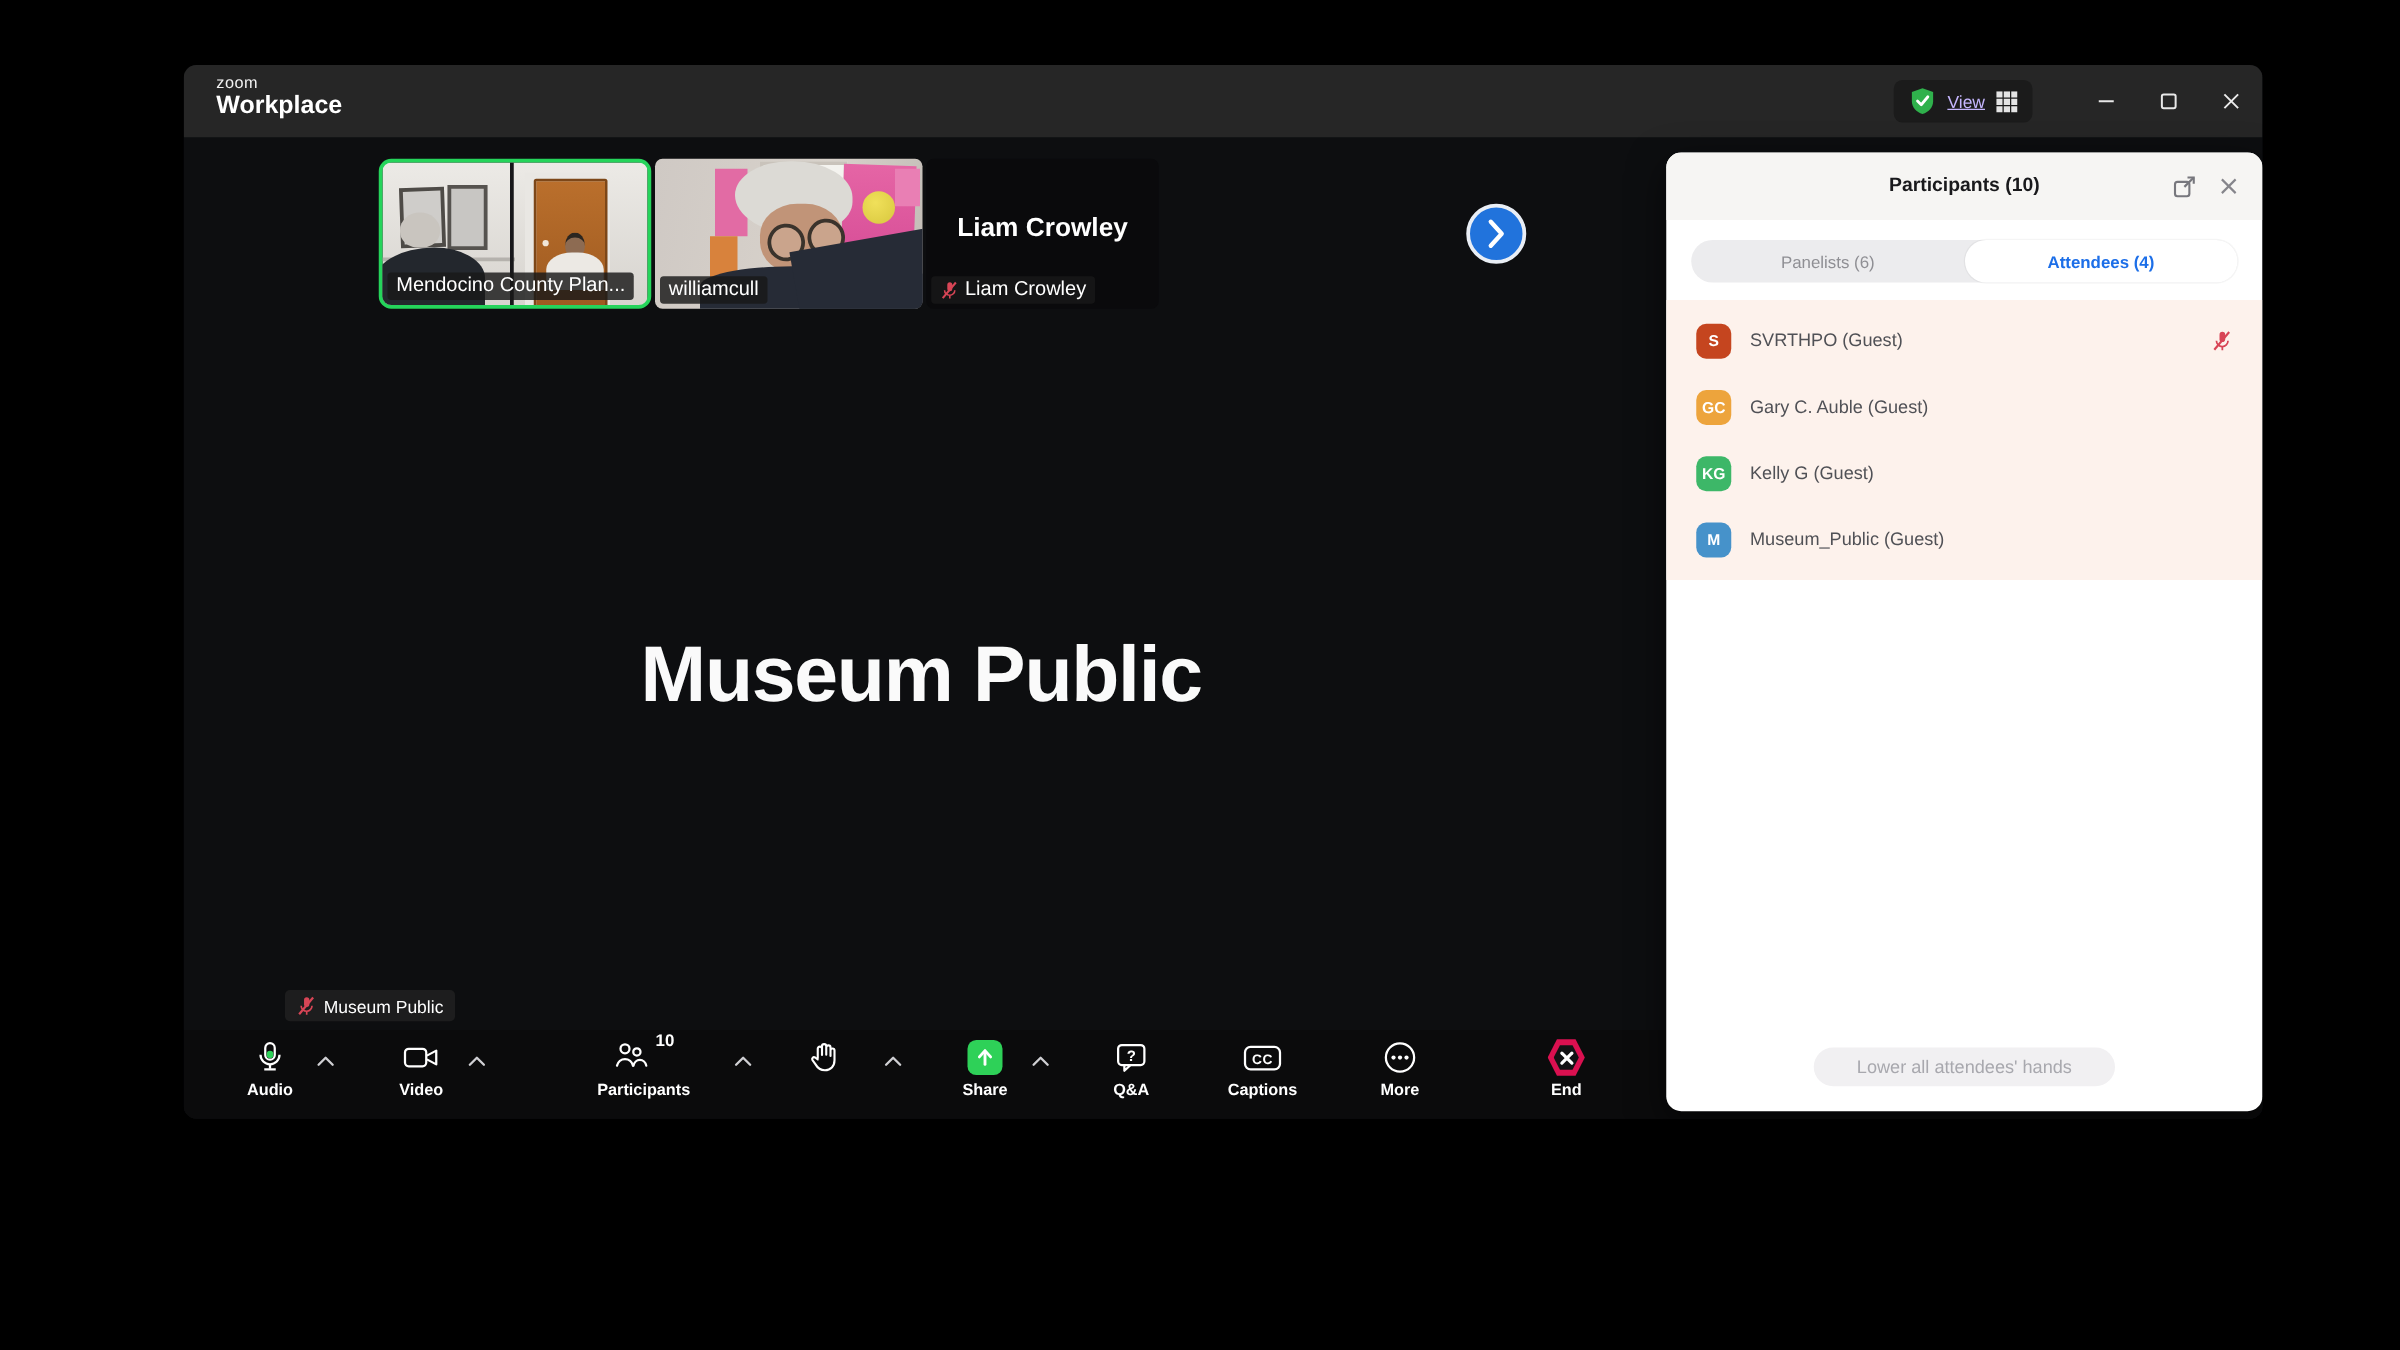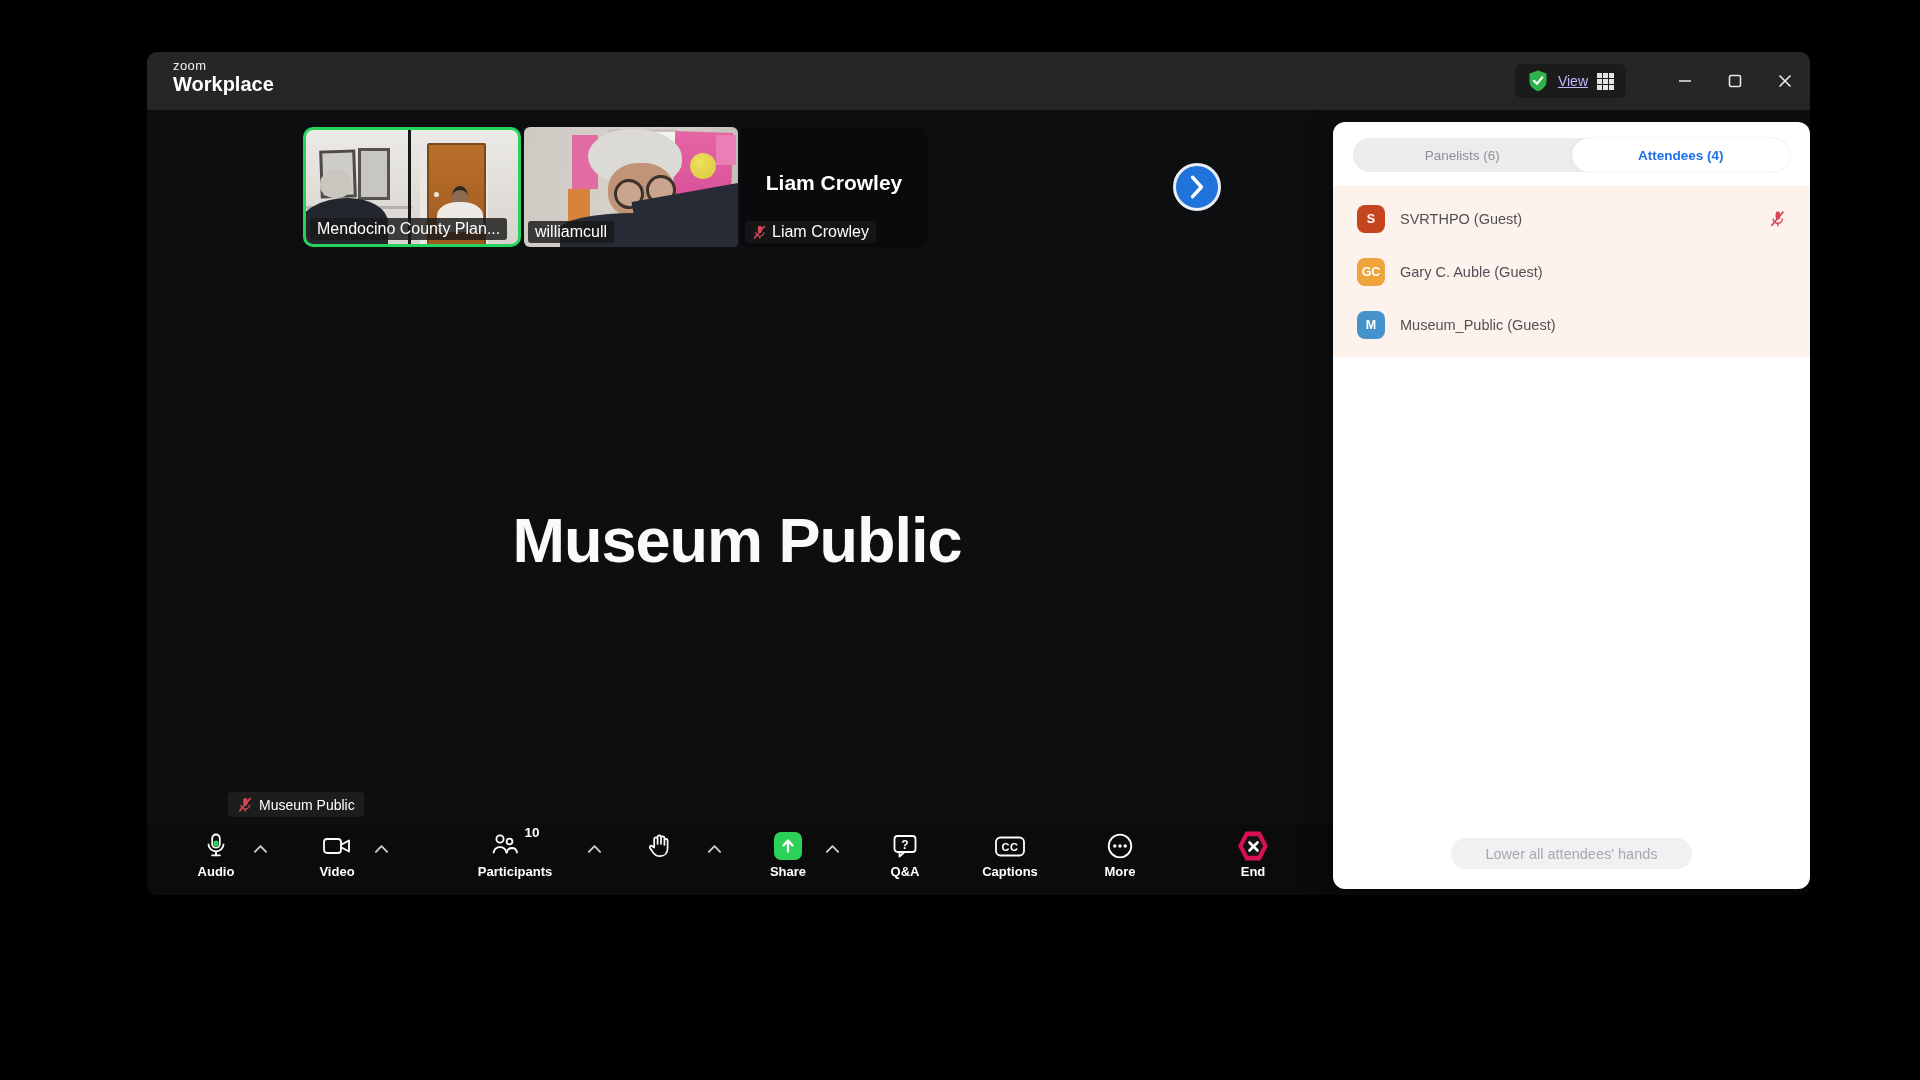--- a/index.html
+++ b/index.html
@@ -372,20 +372,36 @@
             </div>
               </div>
           </div>
           <div class="lb">End</div>
         </div>
 
       </div>
     </div>
 
     <div class="panel">
+      <div class="phead">
+        <div class="ptitle">Participants (10)</div>
+        <div class="picon popout">
+          <svg width="21" height="21" viewBox="0 0 21 21">
+            <rect x="3" y="6.5" width="11.5" height="11.5" rx="2" fill="none" stroke="#77777d" stroke-width="1.7"></rect>
+            <line x1="10.5" y1="10.5" x2="18" y2="3" stroke="#77777d" stroke-width="1.7"></line>
+            <polyline points="13,3 18,3 18,8" fill="none" stroke="#77777d" stroke-width="1.7"></polyline>
+          </svg>
+        </div>
+        <div class="picon pclose">
+          <svg width="18" height="18" viewBox="0 0 18 18">
+              <line x1="3.5" y1="3.5" x2="14.5" y2="14.5" stroke="#85858b" stroke-width="1.7"></line>
+              <line x1="14.5" y1="3.5" x2="3.5" y2="14.5" stroke="#85858b" stroke-width="1.7"></line>
+            </svg>
+        </div>
+      </div>
 
       <div class="tabs">
         <div class="tabseg">Panelists (6)</div>
         <div class="tabseg active">Attendees (4)</div>
       </div>
 
       <div class="alist">
         <div class="arow">
           <div class="avatar" style="background: rgb(197, 69, 31);">S</div>
           <div class="aname">SVRTHPO (Guest)</div>
@@ -396,20 +412,24 @@
                 <line x1="9.4" y1="14.6" x2="9.4" y2="17.6" stroke="#d84556" stroke-width="1.5"></line>
                 <line x1="2.6" y1="17.2" x2="15.2" y2="2.2" stroke="#d84556" stroke-width="1.8"></line>
               </svg>
           </div>
         </div>
         <div class="arow">
           <div class="avatar" style="background: rgb(237, 164, 60);">GC</div>
           <div class="aname">Gary C. Auble (Guest)</div>
         </div>
         <div class="arow">
+          <div class="avatar" style="background: rgb(61, 183, 104);">KG</div>
+          <div class="aname">Kelly G (Guest)</div>
+        </div>
+        <div class="arow">
           <div class="avatar" style="background: rgb(70, 146, 202);">M</div>
           <div class="aname">Museum_Public (Guest)</div>
         </div>
       </div>
 
       <div class="pfoot">
         <button class="lowerbtn">Lower all attendees' hands</button>
       </div>
     </div>
 

